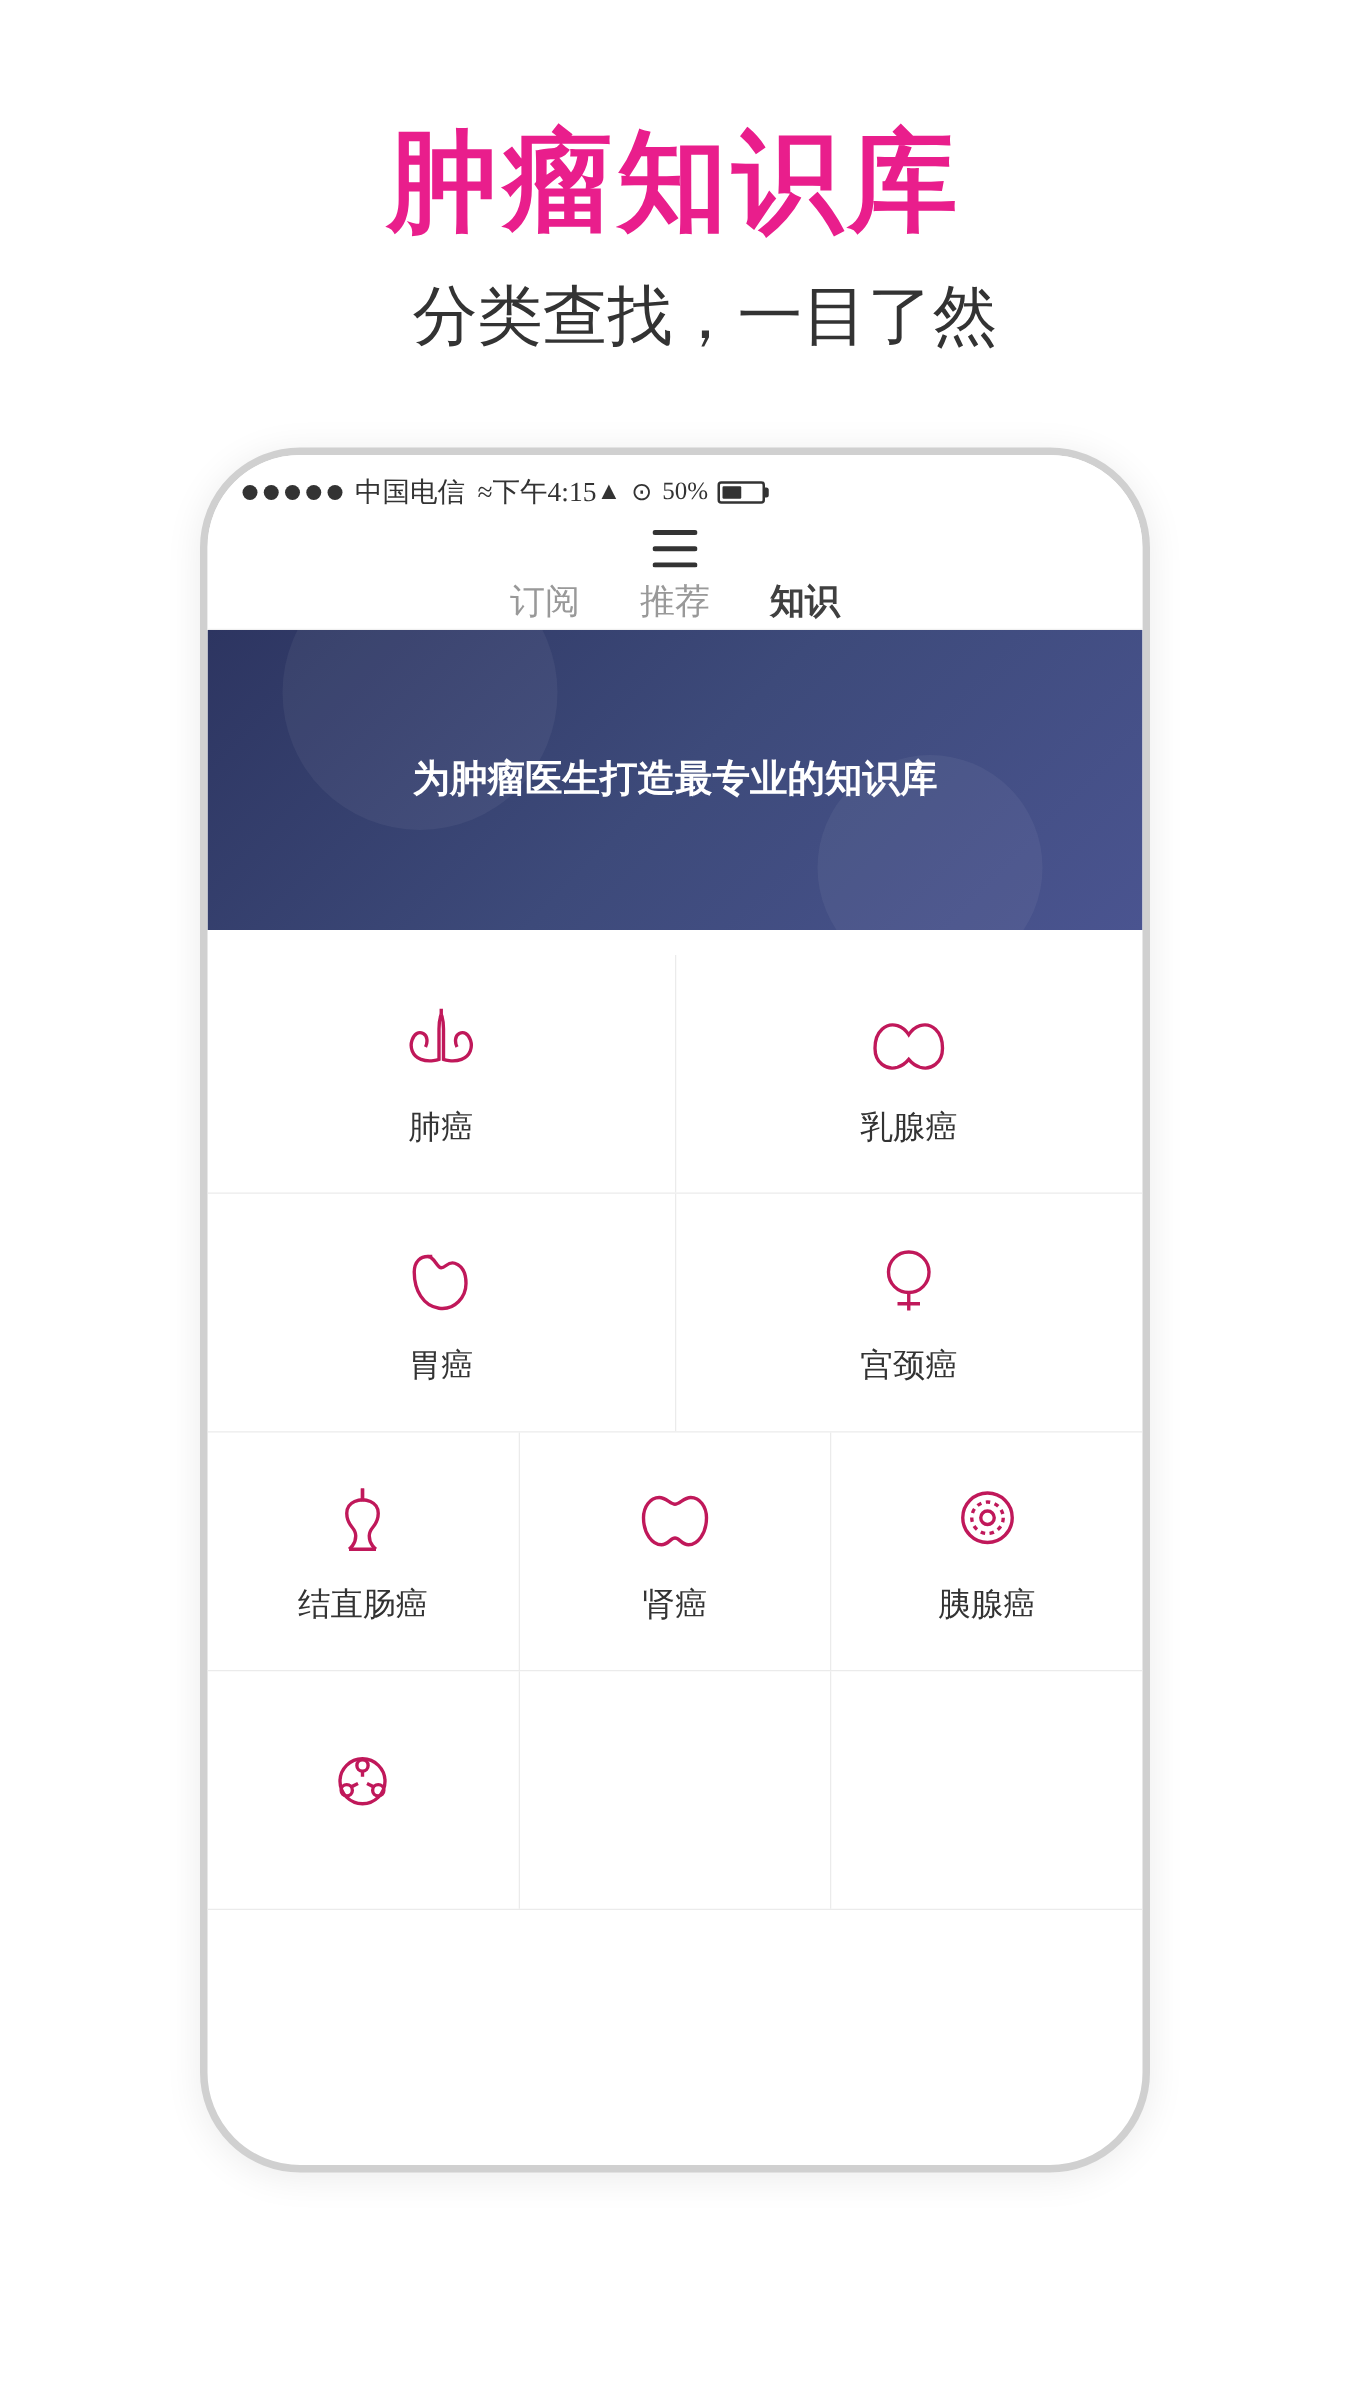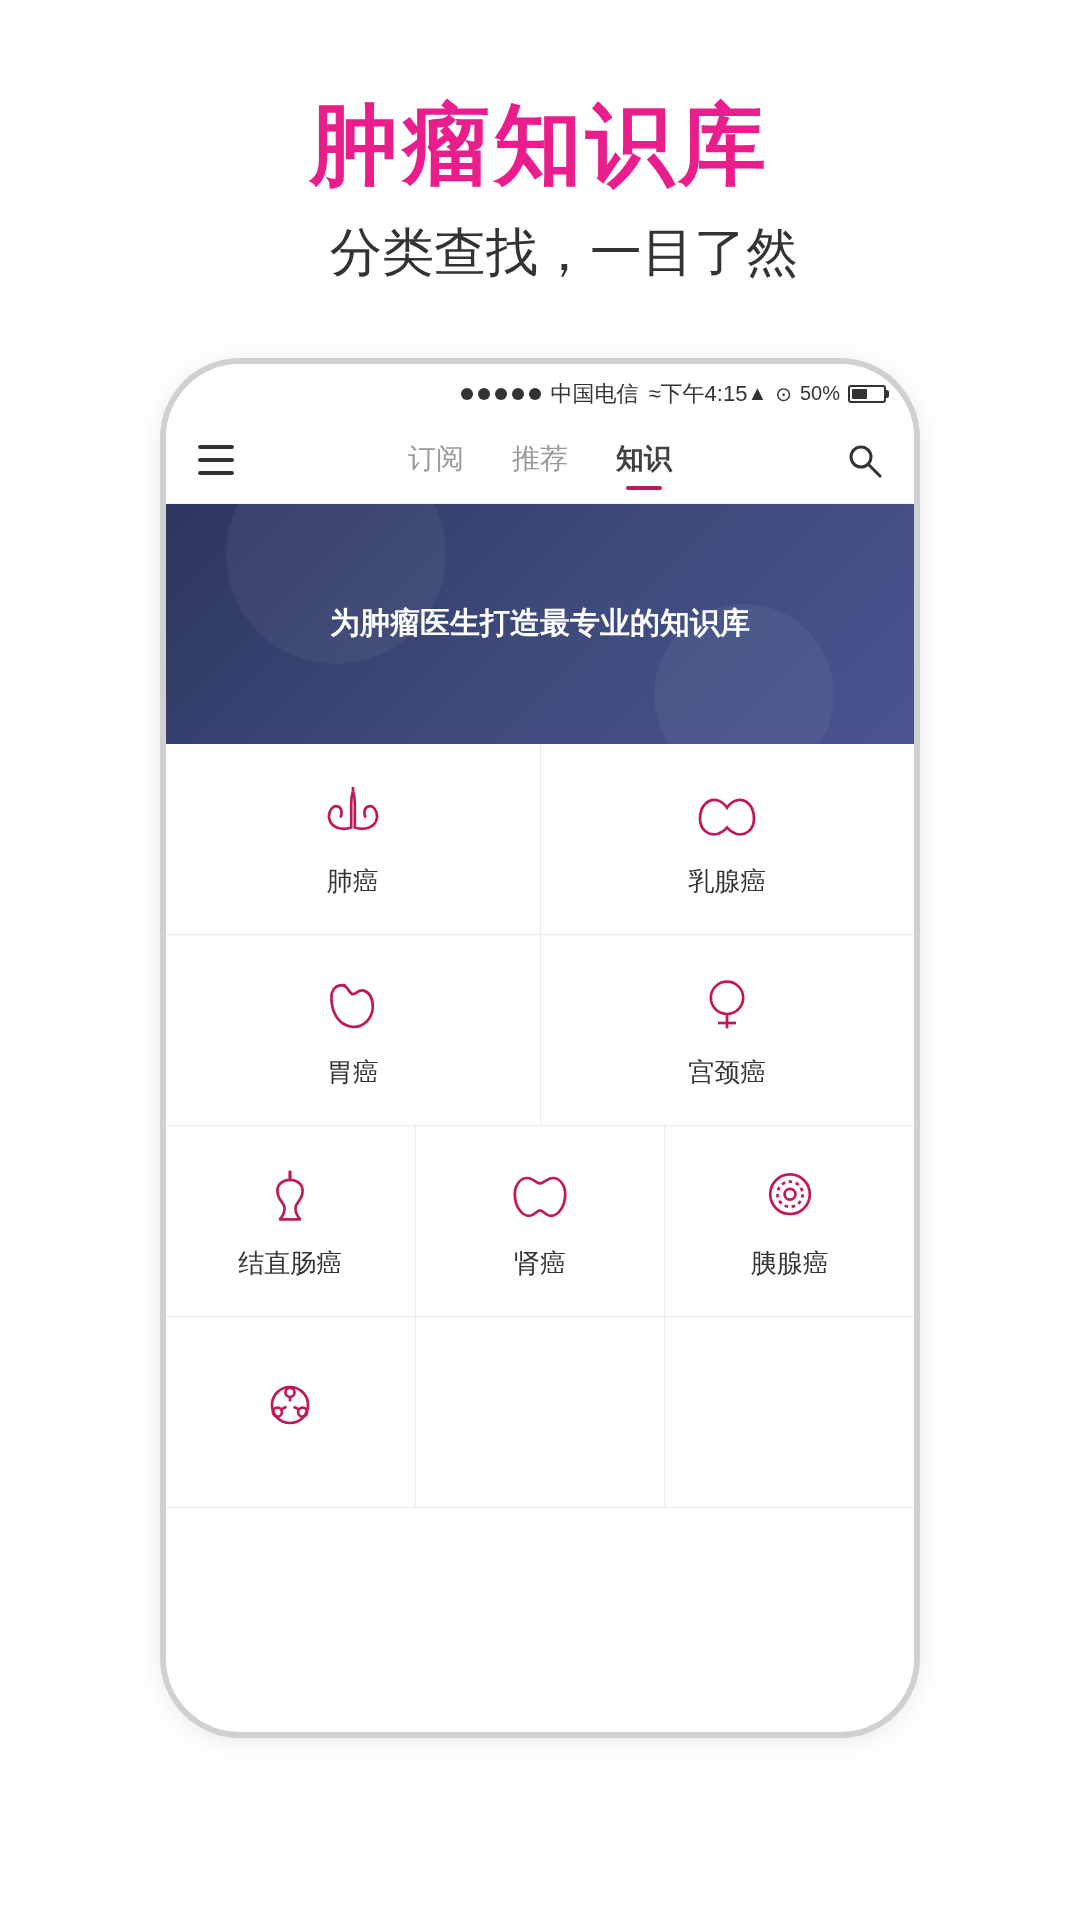--- a/index.html
+++ b/index.html
@@ -48,24 +48,25 @@
       margin-top: 40px;
     }
 
     
     .status-bar {
       width: 100%;
       height: 60px;
       background: #fff;
       display: flex;
       align-items: center;
-      justify-content: flex-end;
+      justify-content: flex-start;
       padding: 0 28px;
       font-size: 22px;
       color: #333;
+      font-family: Liberation Serif, serif;
     }
     .status-left {
       display: flex;
       align-items: center;
       gap: 10px;
     }
     .signal-dots {
       display: flex;
       gap: 5px;
     }
@@ -121,20 +122,21 @@
     
     .nav-bar {
       width: 100%;
       height: 80px;
       background: #fff;
       display: flex;
       align-items: center;
       justify-content: space-between;
       padding: 0 32px;
       border-bottom: 1px solid #f0f0f0;
+      flex-direction: column;
     }
     .nav-menu-icon {
       font-size: 30px;
       color: #333;
       cursor: pointer;
     }
     .nav-tabs {
       display: flex;
       gap: 48px;
     }
@@ -202,20 +204,21 @@
       font-size: 30px;
       font-weight: 700;
       z-index: 1;
     }
 
     
     .category-grid {
       width: 100%;
       flex: 1;
       overflow-y: auto;
+      margin-top: 20px;
     }
     .grid-row {
       display: flex;
       border-bottom: 1px solid #ebebeb;
     }
     .grid-cell {
       flex: 1;
       height: 190px;
       display: flex;
       flex-direction: column;

